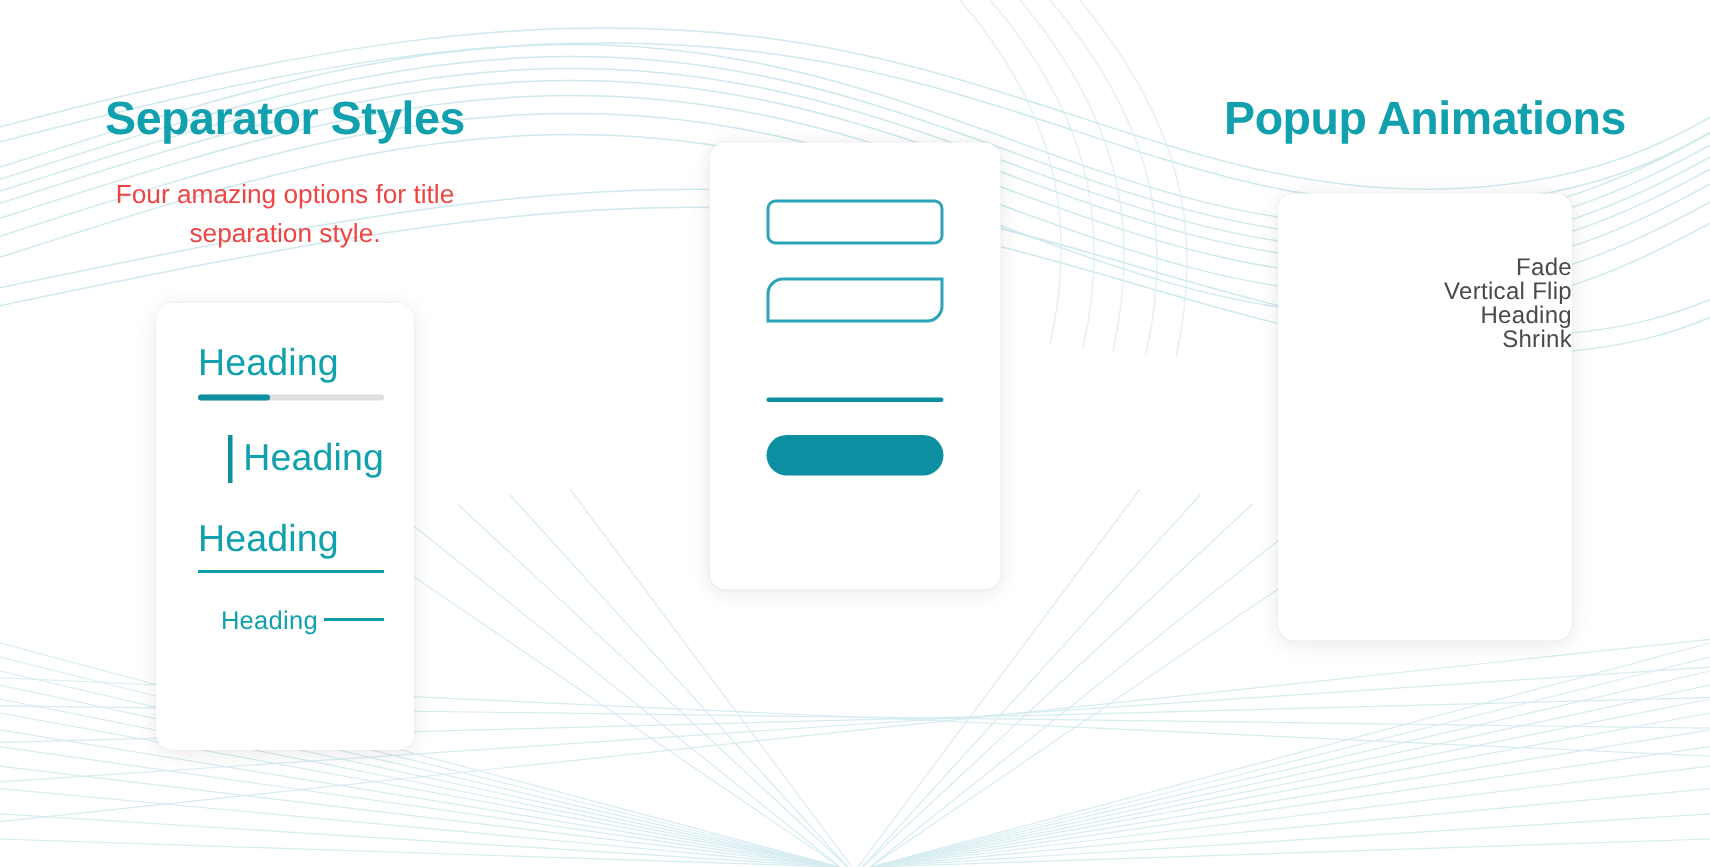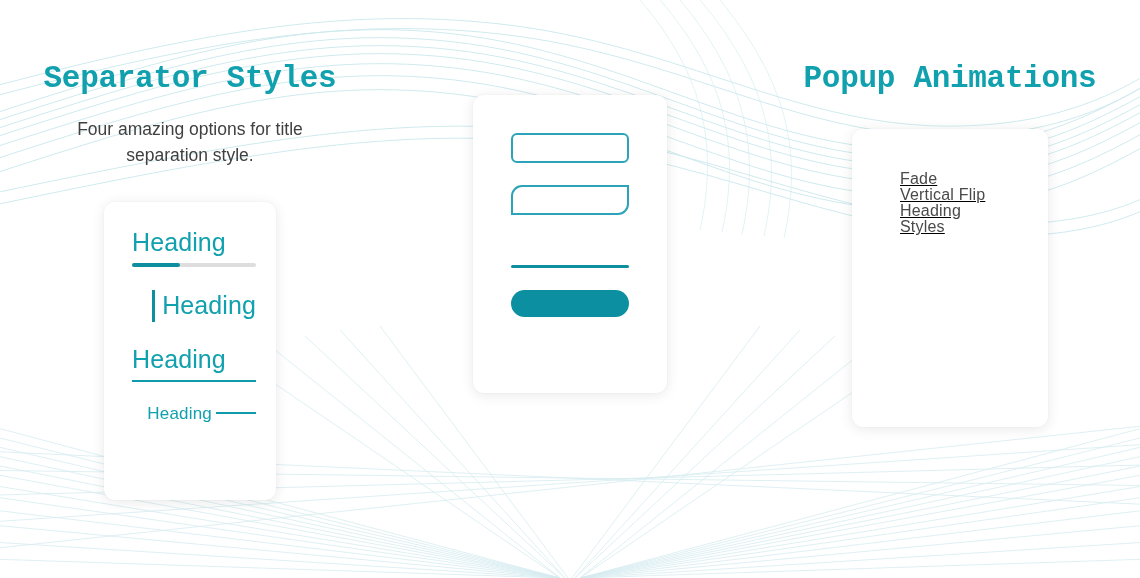--- a/index.html
+++ b/index.html
@@ -43,28 +43,27 @@
   }
 
   .col-title {
     font-size: 31px;
     font-weight: bold;
     color: #11a0ae;
     letter-spacing: -0.3px;
     line-height: 1.1;
     text-align: center;
     white-space: nowrap;
-    font-family: Liberation Mono, monospace;
   }
 
   .col-subtitle {
     margin-top: 20px;
     font-size: 17.5px;
     line-height: 1.5;
-    color: #404040;
+    color: #ef4444;
     text-align: center;
     max-width: 310px;
   }
 
   
   .card {
     margin-top: 33px;
     background: #ffffff;
     border-radius: 11px;
     box-shadow: 0 2px 14px rgba(0,0,0,0.09), 0 0 2px rgba(0,0,0,0.05);
@@ -88,22 +87,21 @@
     flex-direction: column;
     align-items: center;
   }
 
   .card-popups {
     width: 196px;
     height: 298px;
     padding: 42px 0 30px 0;
     display: flex;
     flex-direction: column;
-    align-items: flex-start;
-    text-decoration: underline;
+    align-items: flex-end;
   }
 
   
   .sep-item { position: relative; }
   .sep-item + .sep-item { margin-top: 23px; }
 
   .sep-text {
     font-size: 25px;
     color: #11a0ae;
     line-height: 1.18;
@@ -319,17 +317,17 @@
     </div>
   </div>
 
   <div class="column">
     <div class="col-title">Popup Animations</div>
 
     <div class="card card-popups">
       <div class="popup-item">Fade</div>
       <div class="popup-item">Vertical Flip</div>
       <div class="popup-item">Heading</div>
-      <div class="popup-item">Styles</div>
+      <div class="popup-item">Shrink</div>
     </div>
   </div>
 
 </div>
 
 </body></html>

